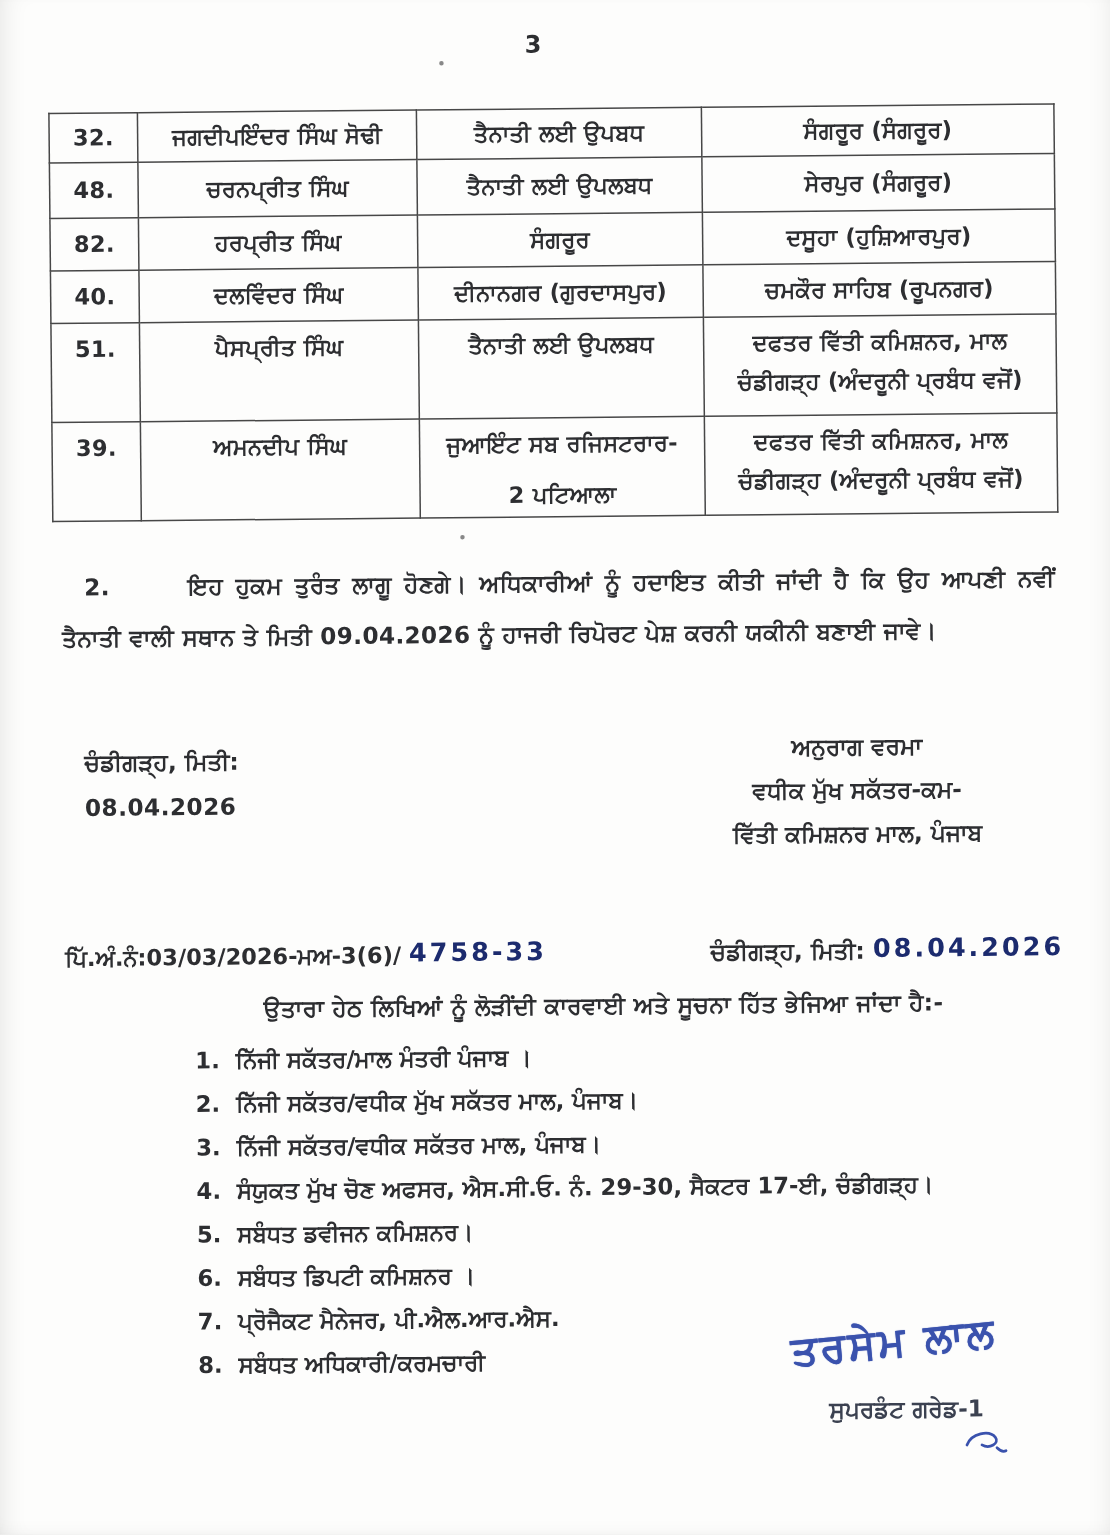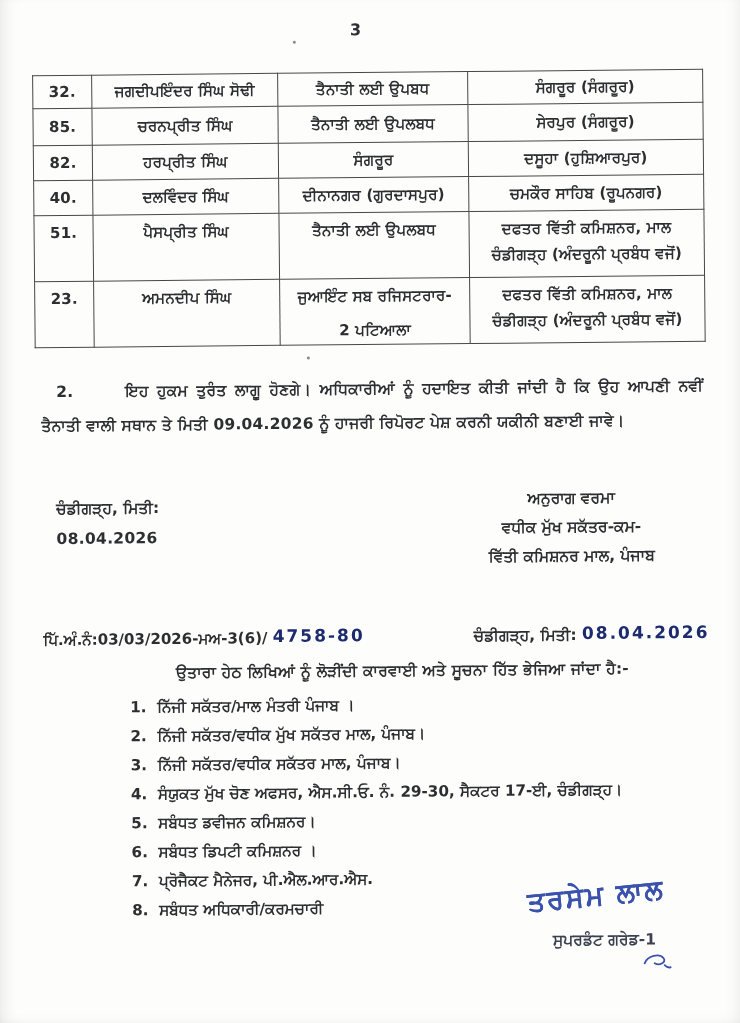--- a/index.html
+++ b/index.html
@@ -112,21 +112,21 @@
           <col style="width:235px">
       </colgroup>
       <tbody>
           <tr style="height:33px;">
         <td>32.</td>
         <td>ਜਗਦੀਪਇੰਦਰ ਸਿੰਘ ਸੋਢੀ</td>
         <td>ਤੈਨਾਤੀ ਲਈ ਉਪਬਧ</td>
         <td>ਸੰਗਰੂਰ (ਸੰਗਰੂਰ)</td>
       </tr>
       <tr style="height:37px;">
-        <td>85.</td>
+        <td>48.</td>
         <td>ਚਰਨਪ੍ਰੀਤ ਸਿੰਘ</td>
         <td>ਤੈਨਾਤੀ ਲਈ ਉਪਲਬਧ</td>
         <td>ਸੇਰਪੁਰ (ਸੰਗਰੂਰ)</td>
       </tr>
       <tr style="height:35px;">
         <td>82.</td>
         <td>ਹਰਪ੍ਰੀਤ ਸਿੰਘ</td>
         <td>ਸੰਗਰੂਰ</td>
         <td>ਦਸੂਹਾ (ਹੁਸ਼ਿਆਰਪੁਰ)</td>
       </tr>
@@ -139,21 +139,21 @@
       <tr class="r-tall" style="height:66px;">
         <td>51.</td>
         <td>ਪੈਸਪ੍ਰੀਤ ਸਿੰਘ</td>
         <td>ਤੈਨਾਤੀ ਲਈ ਉਪਲਬਧ</td>
         <td>
           <div>ਦਫਤਰ ਵਿੱਤੀ ਕਮਿਸ਼ਨਰ, ਮਾਲ</div>
           <div class="cell-line2">ਚੰਡੀਗੜ੍ਹ (ਅੰਦਰੂਨੀ ਪ੍ਰਬੰਧ ਵਜੋਂ)</div>
         </td>
       </tr>
       <tr class="r-tall" style="height:66px;">
-        <td>23.</td>
+        <td>39.</td>
         <td>ਅਮਨਦੀਪ ਸਿੰਘ</td>
         <td>
           <div>ਜੁਆਇੰਟ ਸਬ ਰਜਿਸਟਰਾਰ-</div>
           <div class="cell-line2 gap">2 ਪਟਿਆਲਾ</div>
         </td>
         <td>
           <div>ਦਫਤਰ ਵਿੱਤੀ ਕਮਿਸ਼ਨਰ, ਮਾਲ</div>
           <div class="cell-line2">ਚੰਡੀਗੜ੍ਹ (ਅੰਦਰੂਨੀ ਪ੍ਰਬੰਧ ਵਜੋਂ)</div>
         </td>
       </tr>
@@ -171,21 +171,21 @@
 
     <div class="sign-right">
       <div>ਅਨੁਰਾਗ ਵਰਮਾ</div>
       <div>ਵਧੀਕ ਮੁੱਖ ਸਕੱਤਰ-ਕਮ-</div>
       <div>ਵਿੱਤੀ ਕਮਿਸ਼ਨਰ ਮਾਲ, ਪੰਜਾਬ</div>
     </div>
 
     <div class="endorse">
       <span class="left">
         <span>ਪਿੱ.ਅੰ.ਨੰ:03/03/2026-ਮਅ-3(6)/</span>
-        <span class="hand">4758-80</span>
+        <span class="hand">4758-33</span>
       </span>
       <span class="right">
         <span>ਚੰਡੀਗੜ੍ਹ, ਮਿਤੀ:</span>
         <span class="hand">08.04.2026</span>
       </span>
     </div>
 
     <div class="copy-line">ਉਤਾਰਾ ਹੇਠ ਲਿਖਿਆਂ ਨੂੰ ਲੋੜੀਂਦੀ ਕਾਰਵਾਈ ਅਤੇ ਸੂਚਨਾ ਹਿੱਤ ਭੇਜਿਆ ਜਾਂਦਾ ਹੈ:-</div>
 
     <div class="copy-list">

